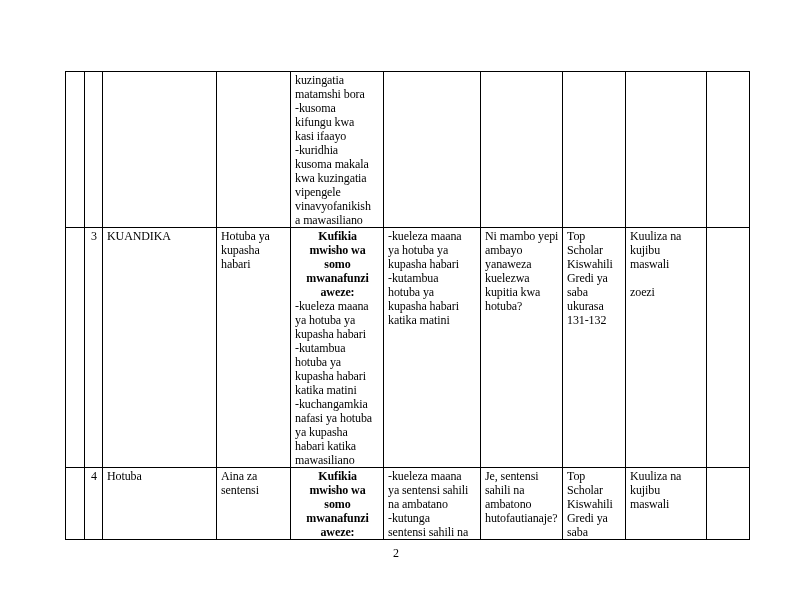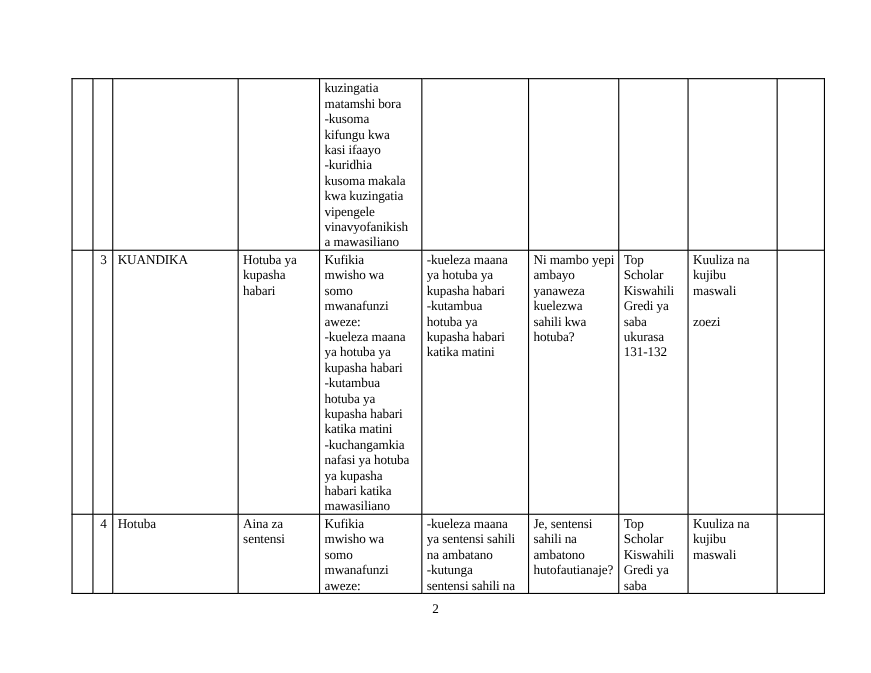--- a/index.html
+++ b/index.html
@@ -34,23 +34,24 @@
     margin-left: 16px;
   }
   tr.r0 { height: 155px; }
   tr.r1 { height: 233px; }
   tr.r2 { height: 70px; }
   .cell-text {
     white-space: pre;
     overflow: hidden;
   }
   .obj-bold {
-    font-weight: normal;
+    font-weight: bold;
     white-space: pre;
     overflow: hidden;
+    text-align: center;
   }
   td.num-cell {
     text-align: center;
     padding-left: 1px;
     padding-right: 1px;
   }
   .page-number {
     position: absolute;
     top: 546px;
     left: 0;
@@ -159,21 +160,21 @@
 -kutambua
 hotuba ya
 kupasha habari
 katika matini</div>
           </td>
         <td>
             <div class="cell-text">Ni mambo yepi
 ambayo
 yanaweza
 kuelezwa
-sahili kwa
+kupitia kwa
 hotuba?</div>
           </td>
         <td>
             <div class="cell-text">Top
 Scholar
 Kiswahili
 Gredi ya
 saba
 ukurasa
 131-132</div>

